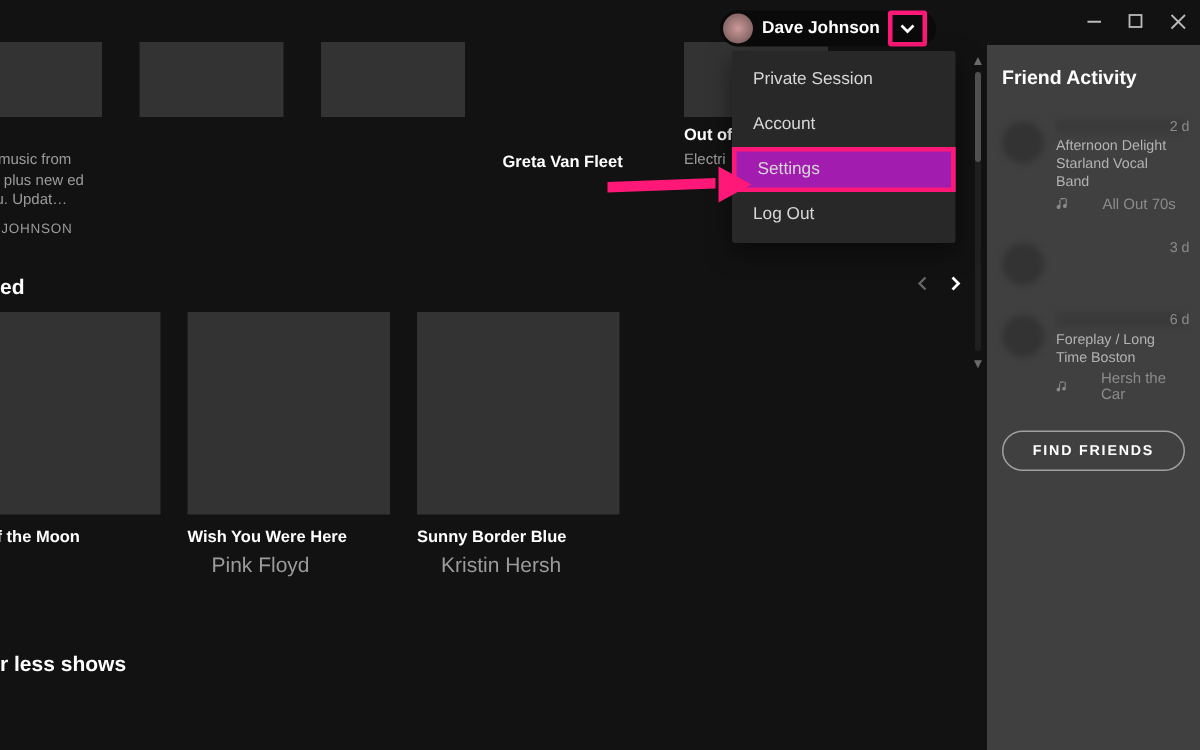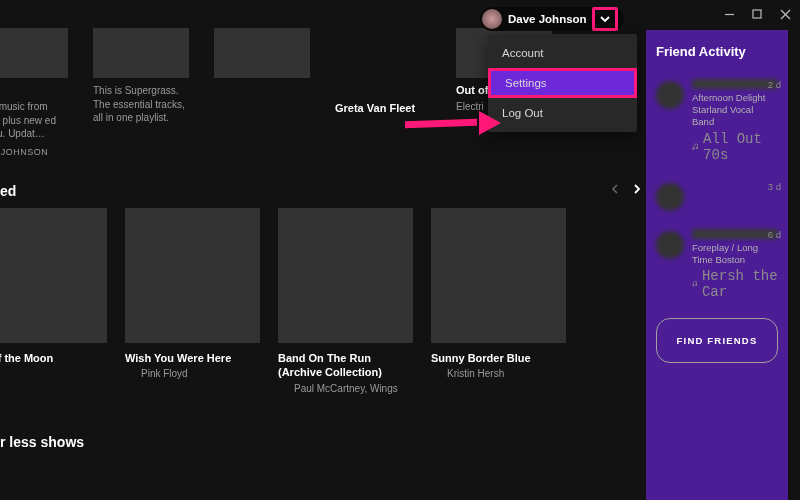--- a/index.html
+++ b/index.html
@@ -18,44 +18,44 @@
   .section-h { position: absolute; left: -28px; font-size: 14px; font-weight: 700; }
   .h-played { top: 183px; }
   .h-shows { top: 434px; }
   .carousel-nav { position: absolute; top: 178px; right: 152px; display: flex; align-items: center; gap: 0; }
   .chev { width: 22px; height: 22px; display: inline-flex; align-items: center; justify-content: center; color: #888; }
   .chev.light { color: #fff; }
   .played-row { position: absolute; top: 208px; left: -28px; right: 145px; display: flex; gap: 18px; }
   .pcard { width: 135px; flex: 0 0 auto; }
   .pcard .art { width: 135px; height: 135px; background: #333; margin-bottom: 8px; background-size: cover; }
   .pcard .title { font-size: 11px; font-weight: 700; margin-bottom: 3px; line-height: 1.3; }
-  .pcard .artist { font-size: 10px; color: #9b9b9b; padding-left: 16px; }
+  .pcard .artist { font-size: 14px; color: #9b9b9b; padding-left: 16px; }
   .art1 { background: linear-gradient(135deg,#000 0%,#000 55%,#f00 65%,#ffa500 69%,#ffeb3b 73%,#4caf50 77%,#2196f3 81%,#9c27b0 85%,#000 88%); }
   .art2 { background: linear-gradient(180deg,#dbe7f0 0%,#bcd0de 60%,#b8b8b8 100%); }
   .art3 { background: linear-gradient(180deg,#a7c3d8 0%,#4a6a84 100%); }
   .art4 { background: linear-gradient(180deg,#d1dfe6 0%,#7fa9bd 65%,#3f6f89 100%); }
   .user-pill { position: absolute; top: 7px; left: 480px; height: 24px; border-radius: 12px; background: #0a0a0a; display: flex; align-items: center; padding: 0 6px 0 2px; gap: 6px; font-size: 11.5px; font-weight: 600; }
   .avatar { width: 20px; height: 20px; border-radius: 50%; background: radial-gradient(circle,#c99 0%,#866 70%,#544 100%); }
   .chevbtn { width: 26px; height: 24px; display: flex; align-items: center; justify-content: center; border: 3px solid #ff1877; border-radius: 2px; margin-left: -1px; }
   .usermenu { position: absolute; top: 34px; left: 488px; width: 149px; background: #282828; border-radius: 2px; padding: 4px 0; box-shadow: 0 6px 16px rgba(0,0,0,.5); }
   .usermenu-item { height: 30px; display: flex; align-items: center; padding: 0 14px; font-size: 11.5px; color: #d7d7d7; cursor: pointer; }
-  .usermenu-item.hi { background: #6d28d9; border: 3px solid #ff1877; border-left-width: 3px; }
+  .usermenu-item.hi { background: #a21caf; border: 3px solid #ff1877; border-left-width: 3px; }
   .arrow { position: absolute; top: 115px; left: 405px; width: 96px; height: 16px; pointer-events: none; }
   .arrow-line { position: absolute; top: 5px; left: 0; width: 72px; height: 7px; background: #ff1877; transform: skewY(-2deg); }
   .arrow-head { position: absolute; right: 0; top: -4px; width: 0; height: 0; border-left: 22px solid #ff1877; border-top: 12px solid transparent; border-bottom: 12px solid transparent; }
-  .friendbar { position: absolute; top: 30px; right: 12px; width: 142px; height: 470px; background: #4c1d95; padding: 14px 10px; }
+  .friendbar { position: absolute; top: 30px; right: 0; width: 142px; height: 470px; background: #404040; padding: 14px 10px; }
   .friend-title { font-size: 13px; font-weight: 700; margin-bottom: 20px; }
   .friend { display: flex; gap: 8px; margin-bottom: 18px; position: relative; }
   .friend .fav { width: 28px; height: 28px; border-radius: 50%; background: #333; filter: blur(2px); flex: 0 0 auto; margin-top: 2px; }
   .friend .fcol { flex: 1; min-width: 0; }
   .friend .fname { font-size: 10px; font-weight: 600; color: #777; margin-bottom: 3px; filter: blur(2px); background: #3a3a3a; height: 10px; border-radius: 2px; }
   .friend .ftrack { font-size: 9.5px; color: #b2b2b2; line-height: 1.25; margin-bottom: 3px; }
-  .friend .fplaylist { font-size: 14px; color: #8b8b8b; display: flex; align-items: center; gap: 3px; font-family: Liberation Mono, monospace; }
+  .friend .fplaylist { font-size: 10px; color: #8b8b8b; display: flex; align-items: center; gap: 21px; }
   .friend .ftime { position: absolute; right: -3px; top: 0; font-size: 9.5px; color: #8b8b8b; }
-  .findbtn { margin-top: 6px; width: 100%; height: 45px; border: 1px solid #a0a0a0; border-radius: 14px; background: none; color: #fff; font-size: 9.5px; font-weight: 700; letter-spacing: 1.2px; display: flex; align-items: center; justify-content: center; }
+  .findbtn { margin-top: 6px; width: 100%; height: 27px; border: 1px solid #a0a0a0; border-radius: 14px; background: none; color: #fff; font-size: 9.5px; font-weight: 700; letter-spacing: 1.2px; display: flex; align-items: center; justify-content: center; }
   .note-icon { width: 10px; height: 10px; }
   .scrubbar { position: absolute; top: 34px; right: 144px; width: 8px; height: 214px; }
   .scrub-track { position: absolute; top: 14px; bottom: 14px; left: 2px; width: 4px; background: #1f1f1f; border-radius: 2px; }
   .scrub-thumb { position: absolute; top: 14px; left: 2px; width: 4px; height: 60px; background: #4f4f4f; border-radius: 2px; }
   .scrub-up, .scrub-down { position: absolute; left: 0; width: 8px; height: 12px; display:flex; align-items:center; justify-content:center; color:#6a6a6a; font-size:9px; }
   .scrub-up { top: 0; } .scrub-down { bottom: 0; }
 </style>
 </head>
 <body>
 
@@ -83,21 +83,20 @@
 
   <div class="top-row">
     <div class="card">
       <div class="art"></div>
       <div class="title">dar</div>
       <div class="desc">latest music from follow, plus new ed for you. Updat…</div>
       <div class="by">DAVE JOHNSON</div>
     </div>
     <div class="card">
       <div class="art"></div>
-      <div class="desc">This is Supergrass. The essential tracks, all in one playlist.</div>
 
     </div>
     <div class="card">
       <div class="art"></div>
     </div>
     <div class="card">
       <div class="art" style="height:0"></div>
       <div class="title" style="margin-top:74px">Greta Van Fleet</div>
     </div>
     <div class="card">
@@ -125,25 +124,20 @@
   <div class="played-row">
     <div class="pcard">
       <div class="art art1"></div>
       <div class="title">ide of the Moon</div>
       <div class="artist"></div>
     </div>
     <div class="pcard">
       <div class="art art2"></div>
       <div class="title">Wish You Were Here</div>
       <div class="artist">Pink Floyd</div>
-    </div>
-    <div class="pcard">
-      <div class="art art3"></div>
-      <div class="title">Band On The Run (Archive Collection)</div>
-      <div class="artist">Paul McCartney, Wings</div>
     </div>
     <div class="pcard">
       <div class="art art4"></div>
       <div class="title">Sunny Border Blue</div>
       <div class="artist">Kristin Hersh</div>
     </div>
   </div>
 
   <div class="section-h h-shows">es or less shows</div>
 
@@ -151,20 +145,21 @@
     <span class="avatar"></span>
     <span>Dave Johnson</span>
     <span class="chevbtn">
       <svg width="12" height="12" viewBox="0 0 12 12">
           <path d="M2 4 L6 8 L10 4" fill="none" stroke="#fff" stroke-width="1.8"></path>
         </svg>
     </span>
   </div>
 
   <div class="usermenu">
+    <div class="usermenu-item">Private Session</div>
     <div class="usermenu-item">Account</div>
     <div class="usermenu-item hi">Settings</div>
     <div class="usermenu-item">Log Out</div>
   </div>
 
   <div class="arrow">
     <div class="arrow-line"></div>
       <div class="arrow-head"></div>
   </div>
 

